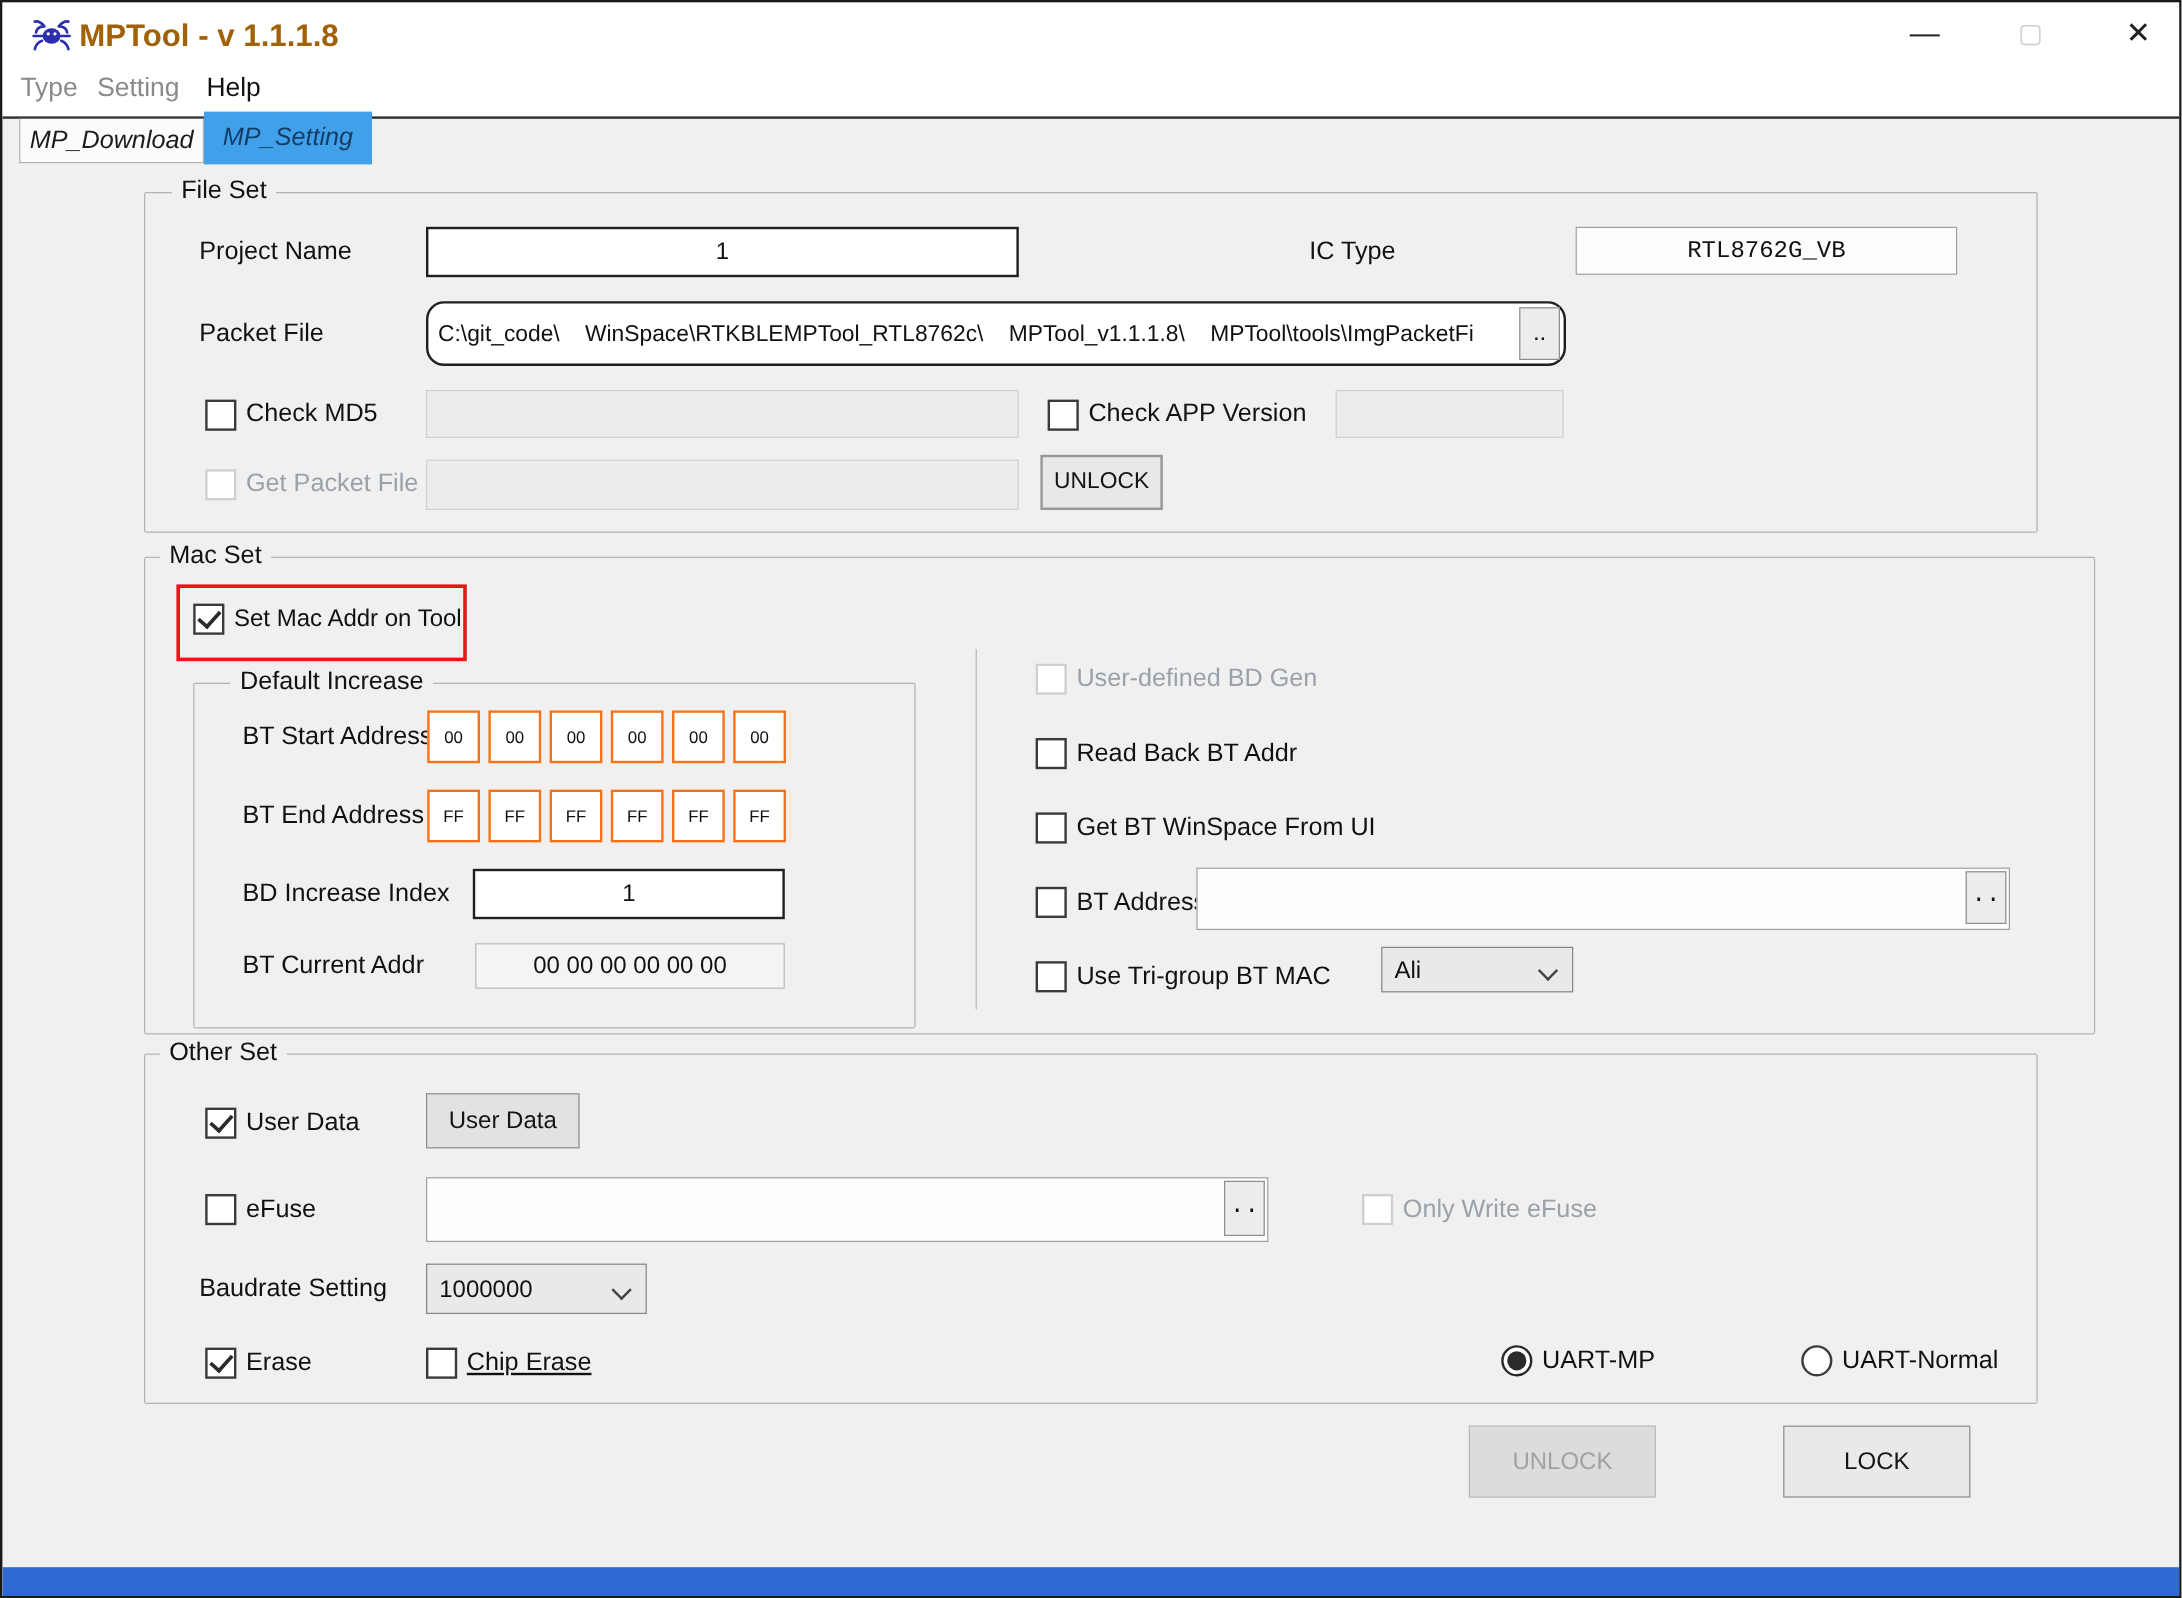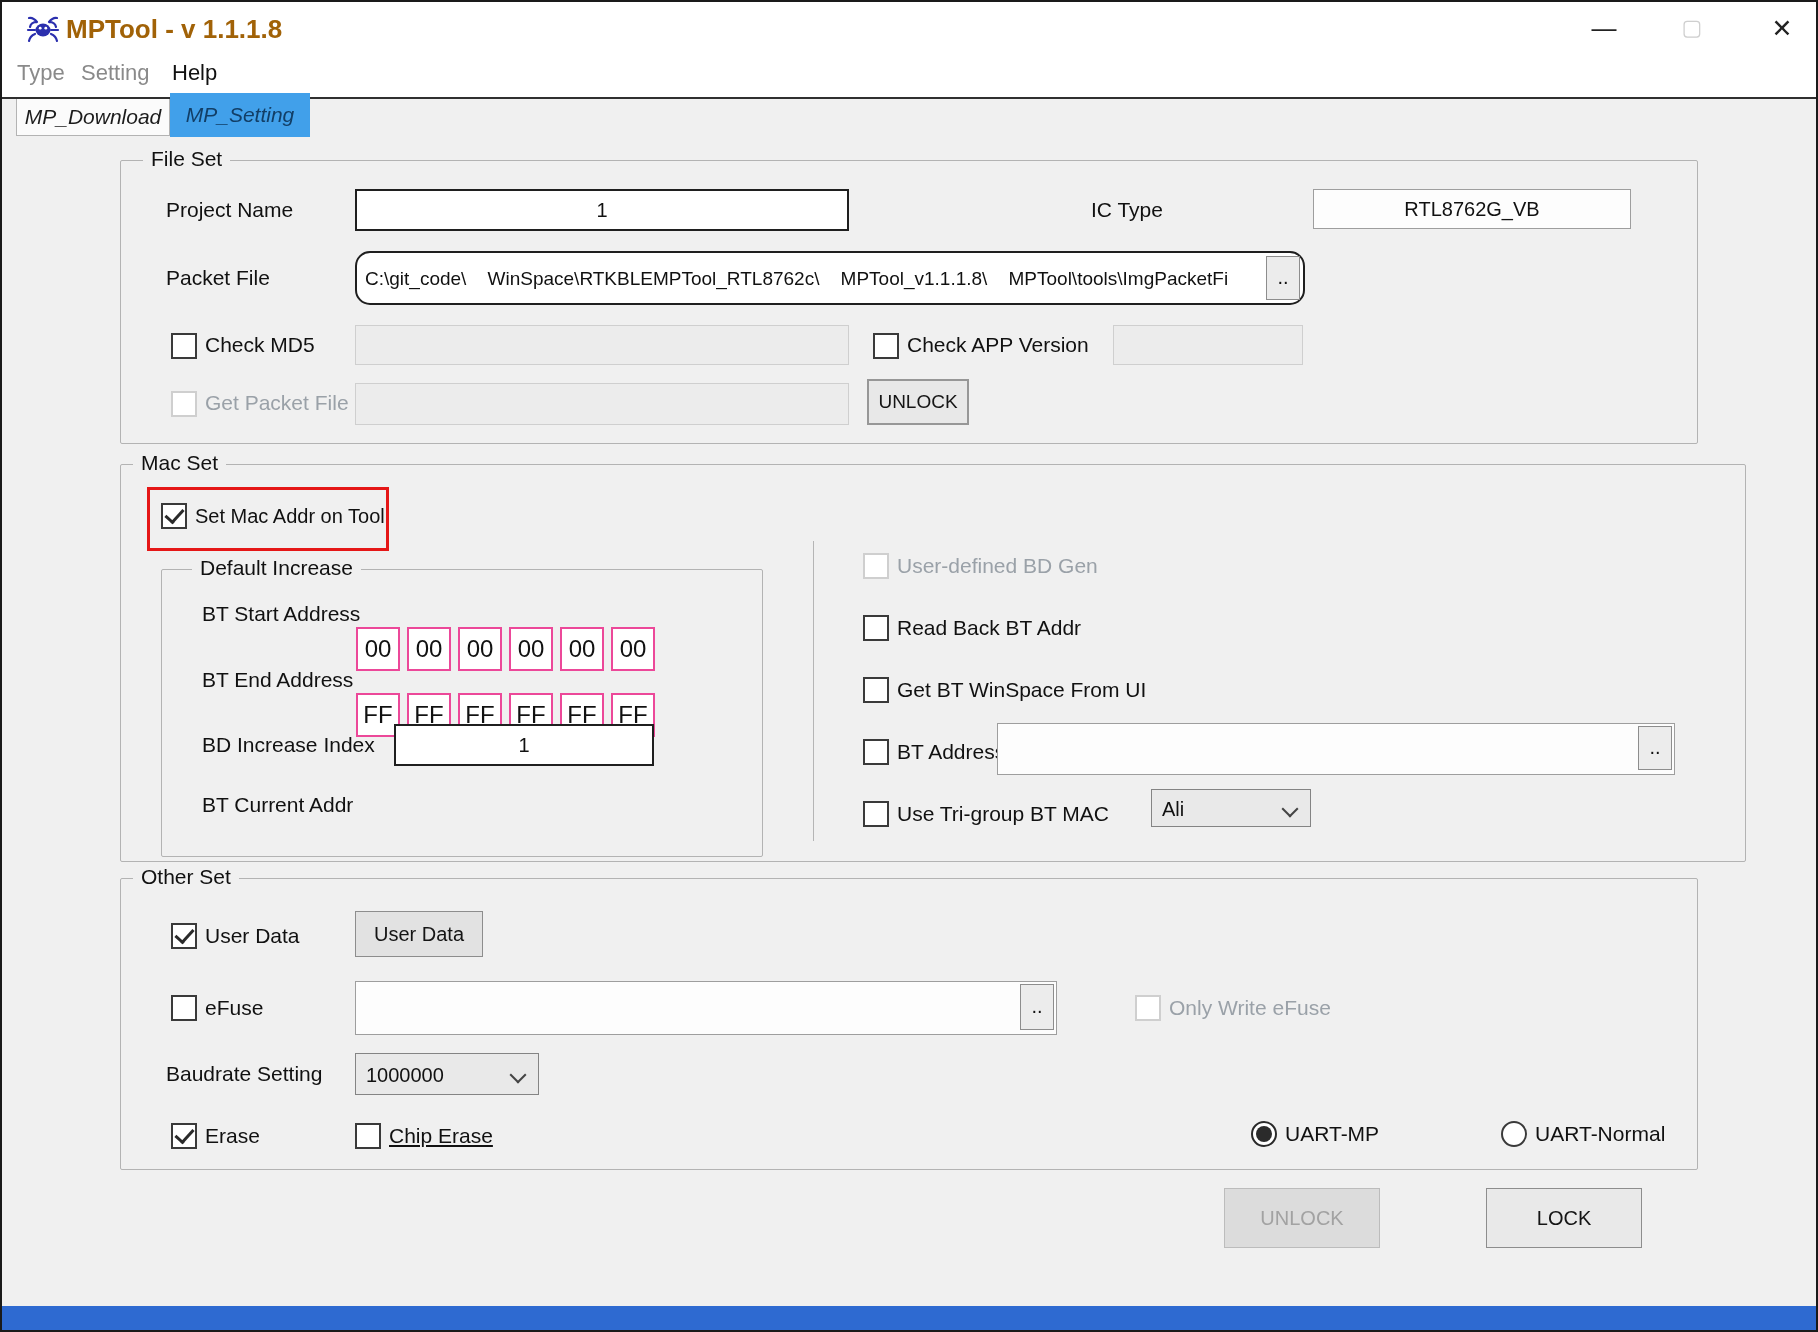--- a/index.html
+++ b/index.html
@@ -18,25 +18,25 @@
   .tab.active{left:168px;top:91px;width:140px;height:44px;line-height:44px;background:#41a0ea;color:#123e66;z-index:3;font-style:italic;}
   
   .grp{position:absolute;border:1px solid #b3b3b3;border-radius:2px;}
   .grp-title{position:absolute;top:-14px;background:#f0f0f0;padding:0 8px;font-size:21px;color:#111;}
   .lbl{position:absolute;font-size:21px;color:#111;white-space:nowrap;}
   .lbl.dis{color:#9aa1a8;}
   
   .field{position:absolute;background:#ffffff;box-sizing:border-box;font-size:20px;color:#111;}
   .field.strong{border:2px solid #1f1f1f;}
   .field.dim{background:#ececec;border:1px solid #cfcfcf;}
-  .field.soft{background:#fdfdfd;border:1px solid #9e9e9e;}
+  .field.soft{background:#fdfdfd;border:1px solid #9e9e9e;font-family:Liberation Mono, monospace;}
   .field.ro{background:#f4f4f4;border:1px solid #b9b9b9;}
   .center{display:flex;align-items:center;justify-content:center;}
   .pathtext{display:block;line-height:52px;padding-left:8px;white-space:pre;overflow:hidden;font-size:19px;}
-  .hexbox{position:absolute;width:44px;height:44px;background:#fff;border:2px solid #ec4899;box-sizing:border-box;text-align:center;line-height:40px;font-size:24px;color:#111;margin-top:35px;}
+  .hexbox{position:absolute;width:44px;height:44px;background:#fff;border:2px solid #f97316;box-sizing:border-box;text-align:center;line-height:40px;font-size:14px;color:#111;}
   
   .cb{position:absolute;width:26px;height:26px;background:#fff;border:2px solid #3a3a3a;box-sizing:border-box;}
   .cb.dis{border:2px solid #cfcfcf;}
   .cb.on::after{content:"";position:absolute;left:6px;top:0px;width:8px;height:15px;border-right:3px solid #2a2a2a;border-bottom:3px solid #2a2a2a;transform:rotate(42deg);}
   .radio{position:absolute;width:26px;height:26px;border:2px solid #3a3a3a;border-radius:50%;background:#fff;box-sizing:border-box;}
   .radio.on{border:2px solid #2a2a2a;}
   .radio.on::after{content:"";position:absolute;left:3px;top:3px;width:16px;height:16px;border-radius:50%;background:#2b2b2b;}
   .btn{position:absolute;background:#e8e8e8;border:2px solid #979797;box-sizing:border-box;text-align:center;color:#151515;cursor:default;}
   .btn.thin{border:1px solid #8d8d8d;}
   .btn.dis{background:#dcdcdc;border:1px solid #bcbcbc;color:#a2a2a2;}
@@ -135,20 +135,21 @@
       <span class="hexbox" style="left:245px;top:88px;">FF</span>
       <span class="hexbox" style="left:296px;top:88px;">FF</span>
       <span class="hexbox" style="left:347px;top:88px;">FF</span>
       <span class="hexbox" style="left:398px;top:88px;">FF</span>
       <span class="hexbox" style="left:449px;top:88px;">FF</span>
 
       <span class="lbl" style="left:40px;top:154px;line-height:42px;">BD Increase Index</span>
       <div class="field strong center" style="left:232px;top:154px;width:260px;height:42px;">1</div>
 
       <span class="lbl" style="left:40px;top:216px;line-height:38px;">BT Current Addr</span>
+      <div class="field ro center" style="left:234px;top:216px;width:258px;height:38px;">00 00 00 00 00 00</div>
     </div>
 
     <div class="vdivider" style="left:692px;top:76px;height:300px;"></div>
 
     <span class="cb dis" style="left:742px;top:88px;"></span>
     <span class="lbl dis" style="left:776px;top:86px;line-height:30px;">User-defined BD Gen</span>
 
     <span class="cb" style="left:742px;top:150px;"></span>
     <span class="lbl" style="left:776px;top:148px;line-height:30px;">Read Back BT Addr</span>
 

